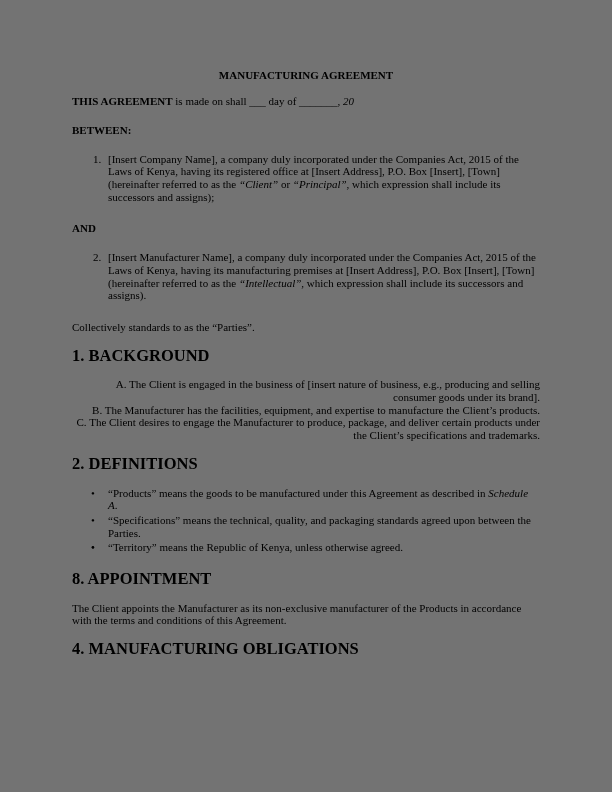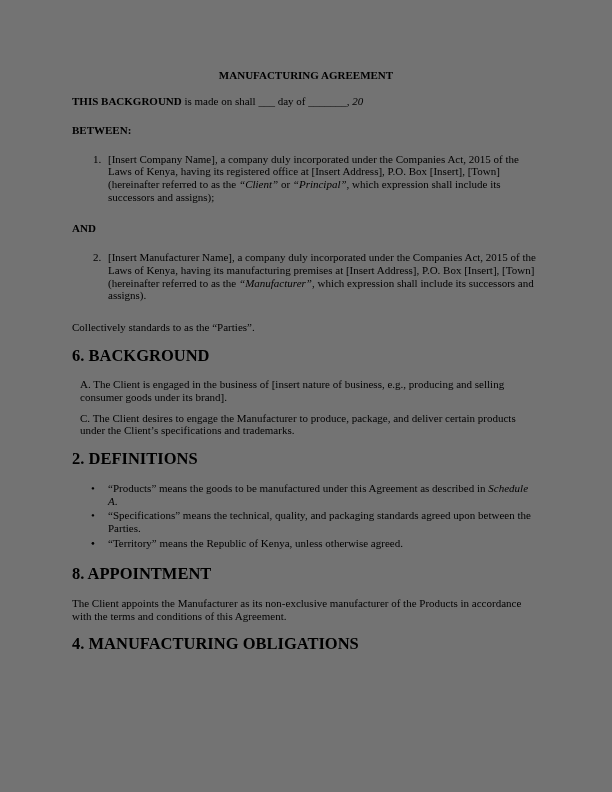--- a/index.html
+++ b/index.html
@@ -24,55 +24,56 @@
   }
   .block { margin-bottom: 16px; }
   .bold { font-weight: bold; }
   .italic { font-style: italic; margin-top: 40px; }
   .heading { font-weight: bold; }
   .list { margin-bottom: 19px; }
   .list-item { position: relative; padding-left: 36px; }
   .list-item .marker { position: absolute; left: 21px; top: 0; }
   .bullet-list .list-item { margin-bottom: 2px; }
   .bullet-list .marker { left: 19px; }
-  .line { margin: 8px; }
+  .line { margin: 0; text-align: right; }
 </style>
 </head>
 <body>
 
 <div class="page">
 
   <h1 class="title">MANUFACTURING AGREEMENT</h1>
 
-  <p class="block"><span class="bold">THIS BACKGROUND</span><span> is made on shall ___ day of _______, </span><span class="italic">20</span></p>
+  <p class="block"><span class="bold">THIS AGREEMENT</span><span> is made on shall ___ day of _______, </span><span class="italic">20</span></p>
 
   <p class="block bold">BETWEEN:</p>
 
   <div class="list">
     <div class="list-item">
       <span class="marker">1.</span>
       <span><span>[Insert Company Name], a company duly incorporated under the Companies Act, 2015 of the Laws of Kenya, having its registered office at [Insert Address], P.O. Box [Insert], [Town] (hereinafter referred to as the </span><span class="italic">“Client”</span><span> or </span><span class="italic">“Principal”</span><span>, which expression shall include its successors and assigns);</span></span>
     </div>
   </div>
 
   <p class="block bold">AND</p>
 
   <div class="list">
     <div class="list-item">
       <span class="marker">2.</span>
-      <span><span>[Insert Manufacturer Name], a company duly incorporated under the Companies Act, 2015 of the Laws of Kenya, having its manufacturing premises at [Insert Address], P.O. Box [Insert], [Town] (hereinafter referred to as the </span><span class="italic">“Manufacturer”</span><span>, which expression shall include its successors and assigns).</span></span>
+      <span><span>[Insert Manufacturer Name], a company duly incorporated under the Companies Act, 2015 of the Laws of Kenya, having its manufacturing premises at [Insert Address], P.O. Box [Insert], [Town] (hereinafter referred to as the </span><span class="italic">“Intellectual”</span><span>, which expression shall include its successors and assigns).</span></span>
     </div>
   </div>
 
   <p class="block">Collectively standards to as the “Parties”.</p>
 
-  <h2 class="block heading">6. BACKGROUND</h2>
+  <h2 class="block heading">1. BACKGROUND</h2>
 
   <div class="block">
     <p class="line">A. The Client is engaged in the business of [insert nature of business, e.g., producing and selling consumer goods under its brand].</p>
+    <p class="line">B. The Manufacturer has the facilities, equipment, and expertise to manufacture the Client’s products.</p>
     <p class="line">C. The Client desires to engage the Manufacturer to produce, package, and deliver certain products under the Client’s specifications and trademarks.</p>
   </div>
 
   <h2 class="block heading">2. DEFINITIONS</h2>
 
   <div class="list bullet-list">
     <div class="list-item">
       <span class="marker">•</span>
       <span><span>“Products” means the goods to be manufactured under this Agreement as described in </span><span class="italic">Schedule A</span><span>.</span></span>
     </div>

